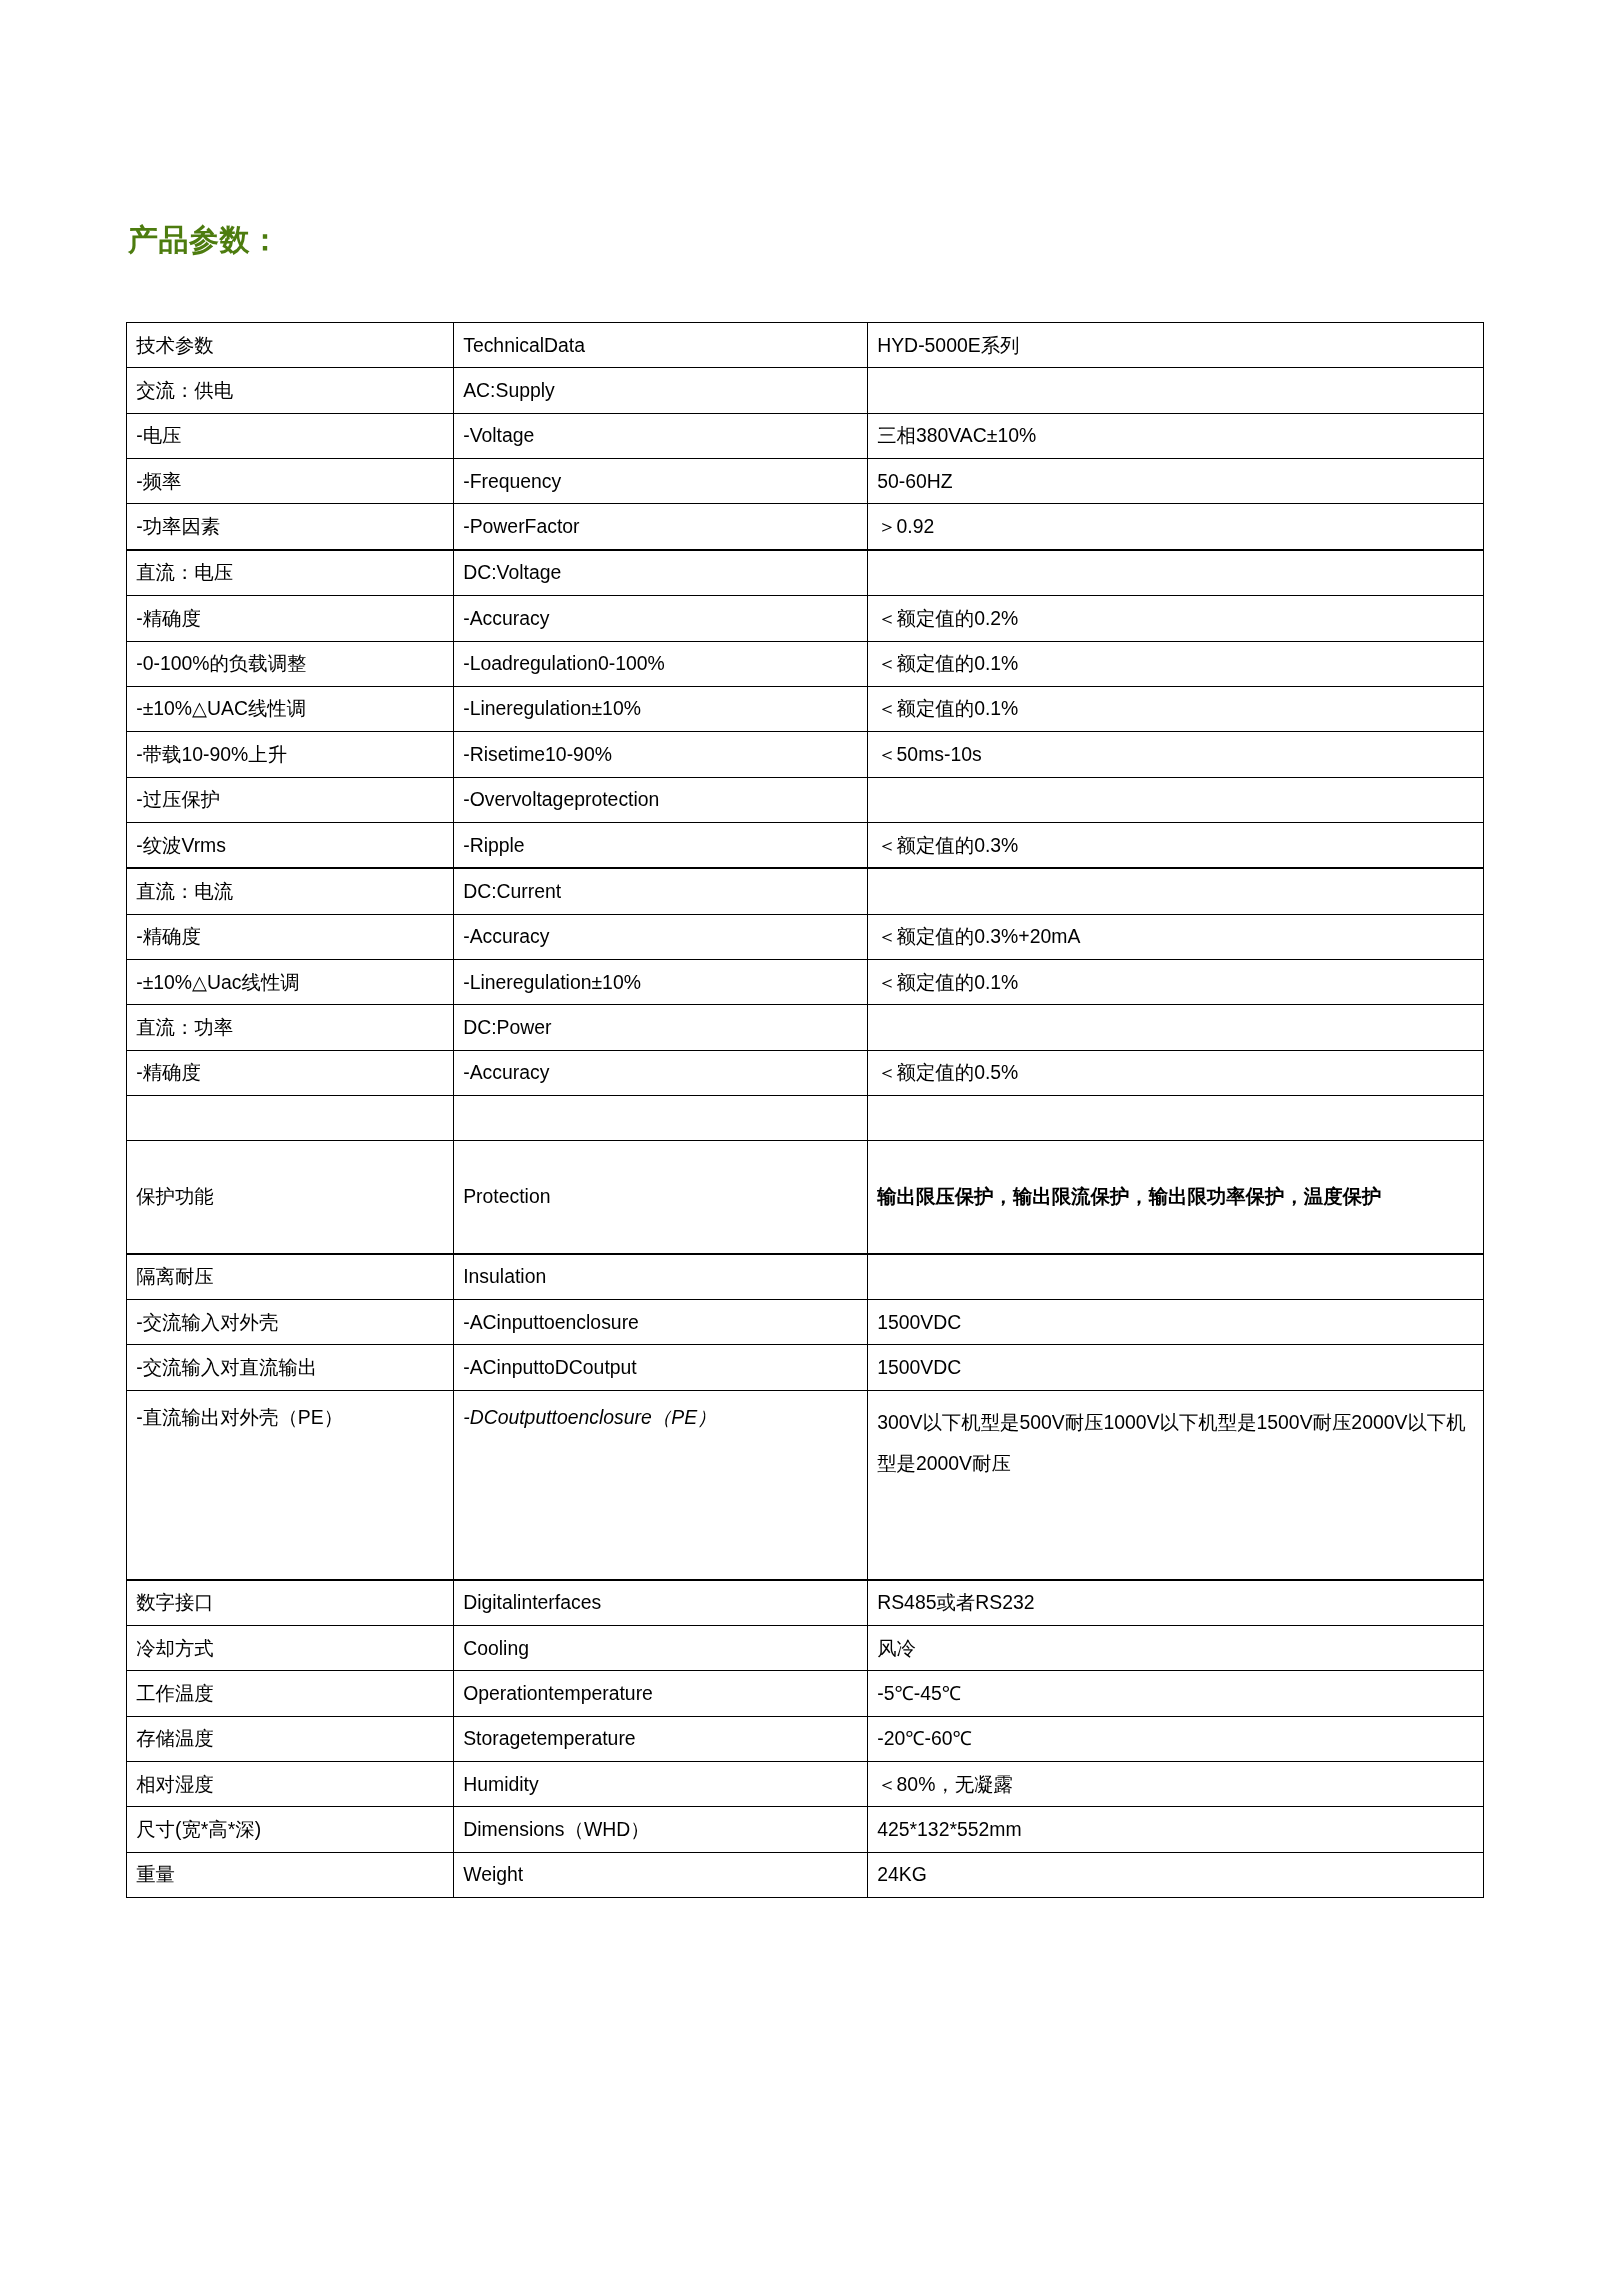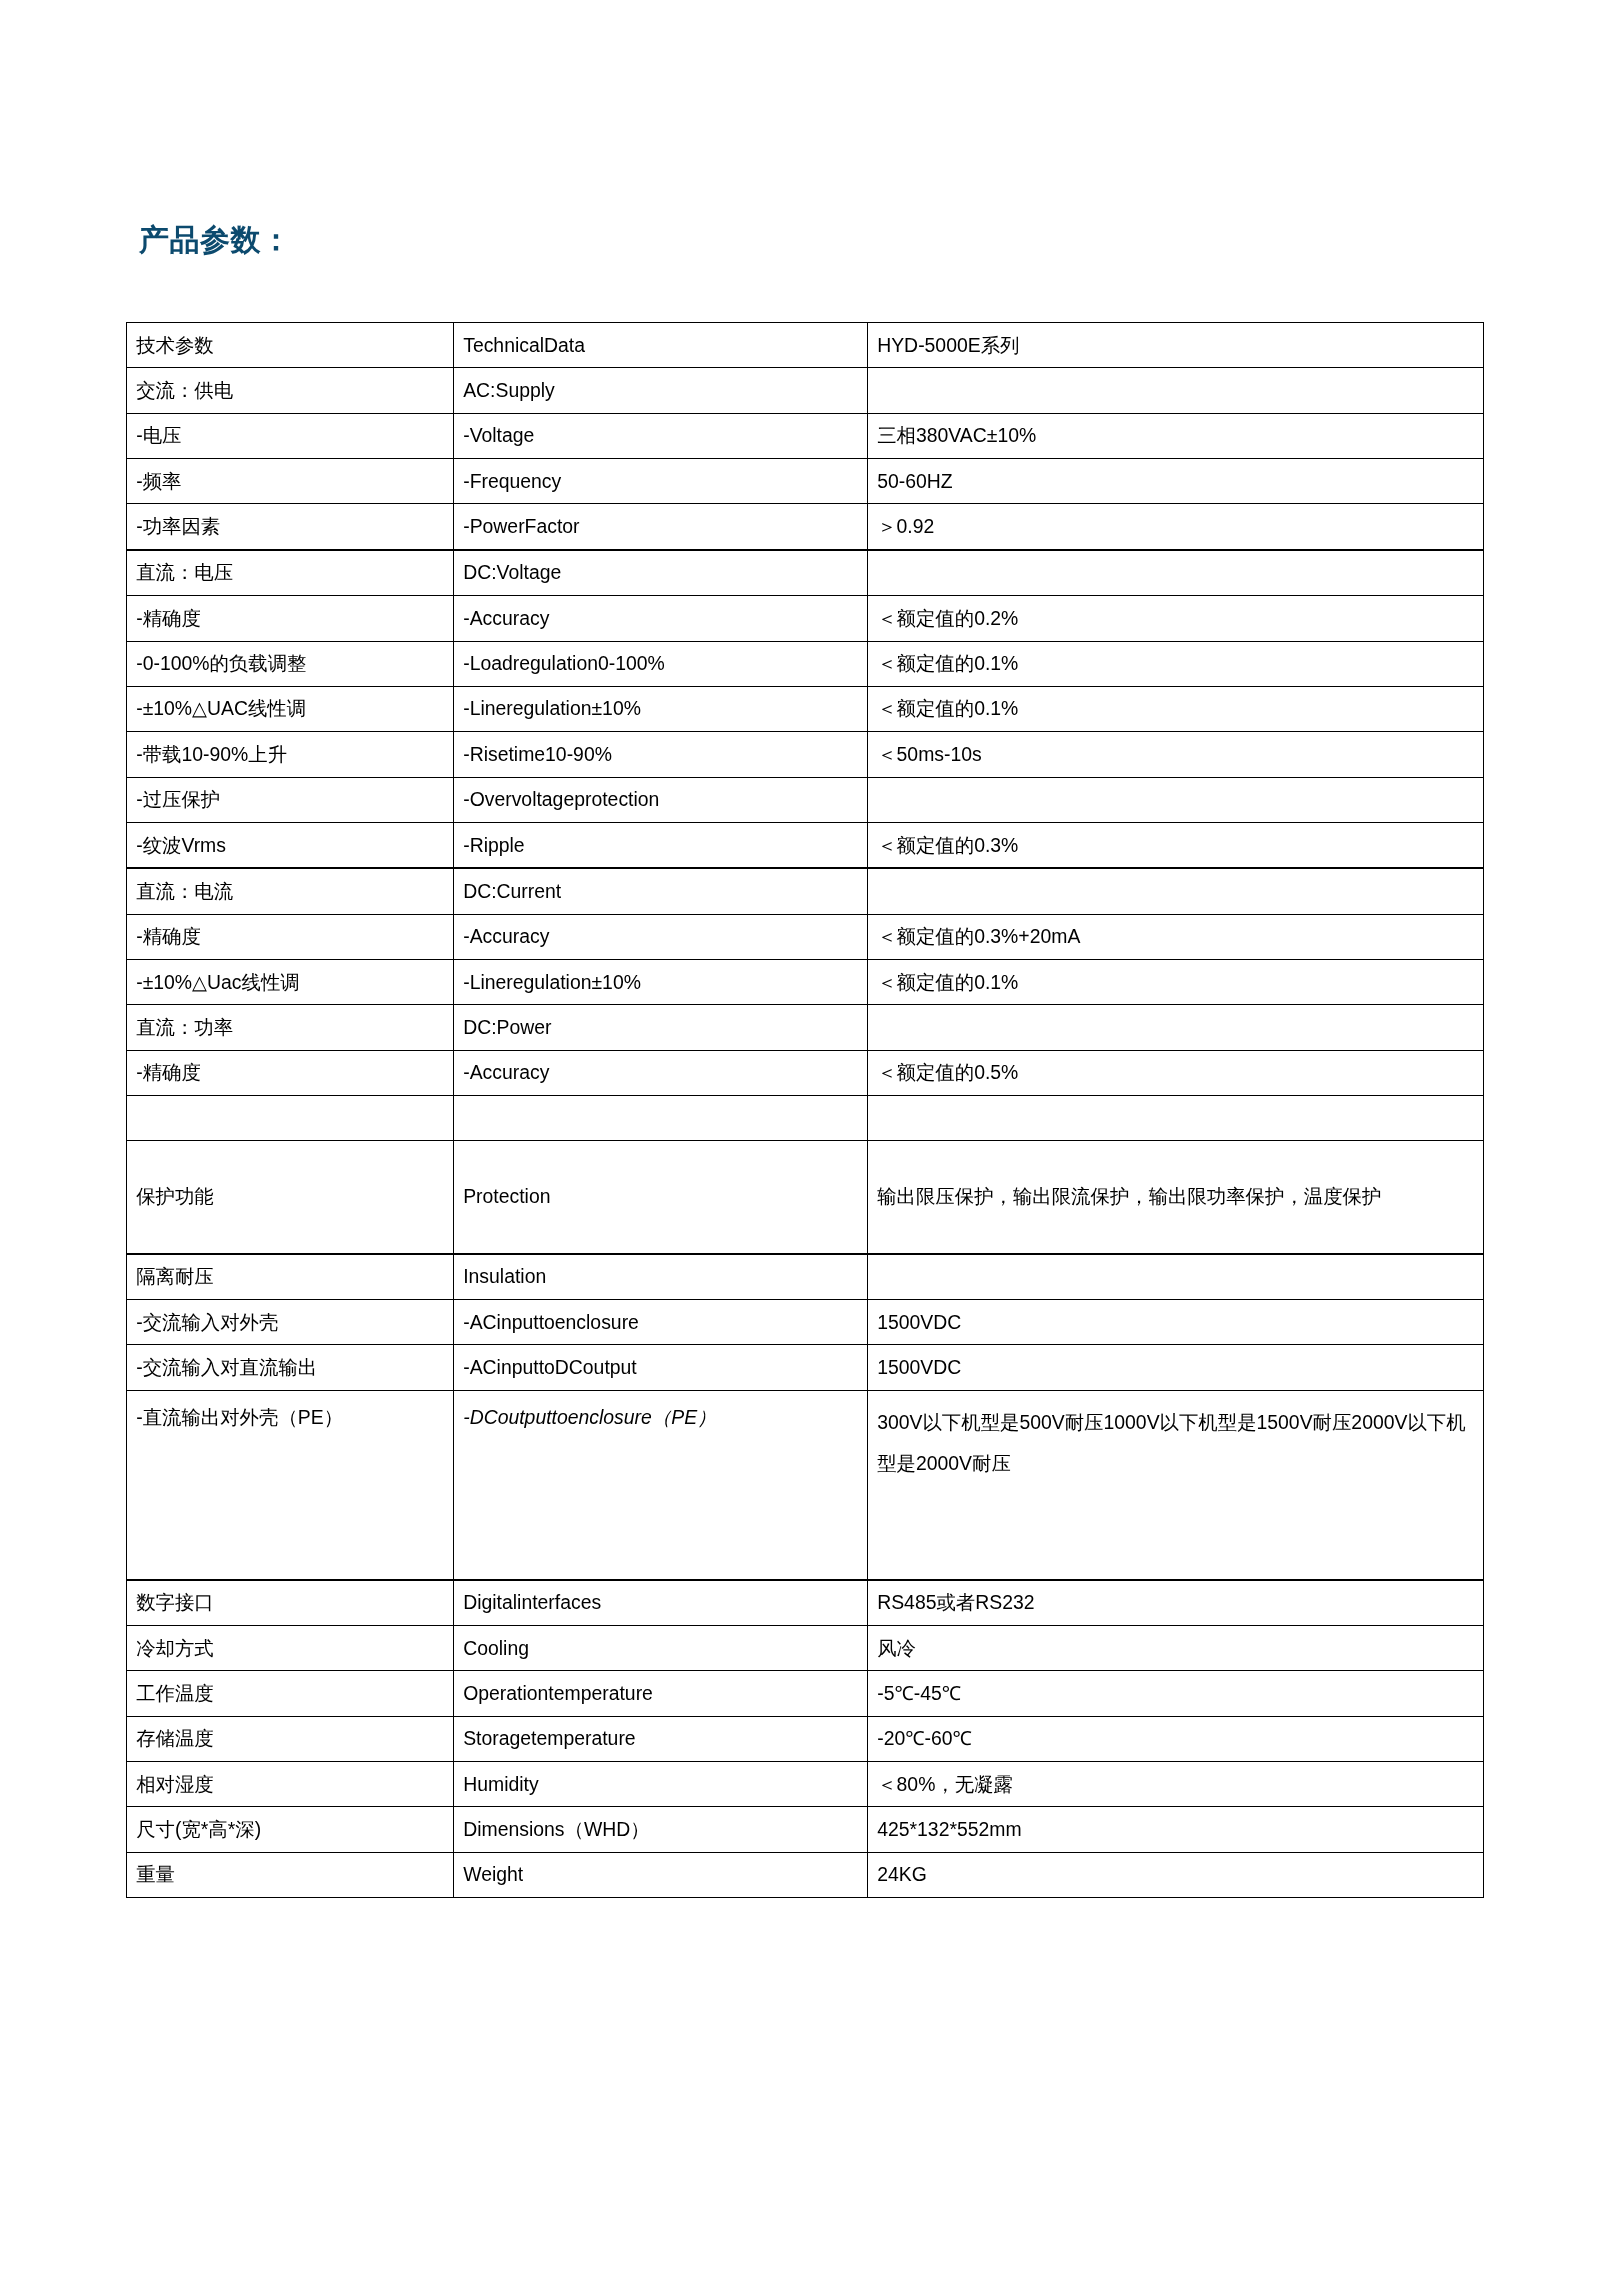--- a/index.html
+++ b/index.html
@@ -16,26 +16,26 @@
   }
   .page {
     position: relative;
     width: 1623px;
     height: 2295px;
     box-sizing: border-box;
     padding: 0;
   }
   .doc-title {
     position: absolute;
-    left: 139px;
+    left: 128px;
     top: 220px;
     font-size: 30px;
     font-weight: bold;
     letter-spacing: 0.5px;
-    color: #0c4a6e;
+    color: #4d7c0f;
   }
   table.spec {
     position: absolute;
     left: 126px;
     top: 322px;
     width: 1357px;
     border-collapse: collapse;
     table-layout: fixed;
     font-size: 19.4px;
   }
@@ -157,21 +157,21 @@
           <td>＜额定值的0.5%</td>
         </tr>
         <tr class="blankrow">
           <td></td>
           <td></td>
           <td></td>
         </tr>
         <tr>
           <td class="tall multiline" style="height: 97px;">保护功能</td>
           <td class="tall multiline" style="height: 97px;">Protection</td>
-          <td class="tall multiline" style="line-height: 2.1; height: 97px;">输出限压保护，输出限流保护，输出限功率保护，温度保护</td>
+          <td class="tall multiline" style="line-height: 2.1; height: 97px; font-weight: bold;">输出限压保护，输出限流保护，输出限功率保护，温度保护</td>
         </tr>
         <tr class="thick">
           <td>隔离耐压</td>
           <td>Insulation</td>
           <td></td>
         </tr>
         <tr>
           <td>-交流输入对外壳</td>
           <td>-ACinputtoenclosure</td>
           <td>1500VDC</td>

